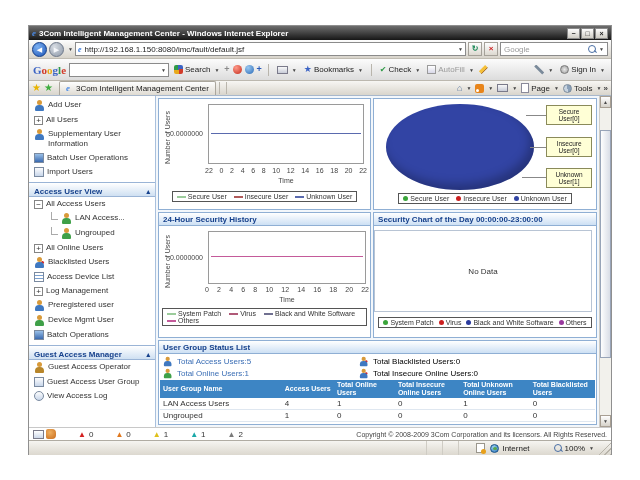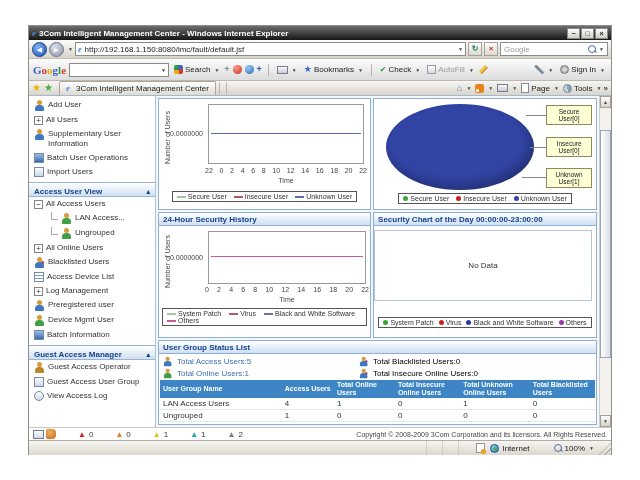--- a/index.html
+++ b/index.html
@@ -96,21 +96,21 @@
   .xlab{position:absolute;text-align:center;font-size:7px;color:#444;}
   .lgdrow{position:absolute;left:0;right:0;display:flex;justify-content:center;}
   .lgd{border:1px solid #555;background:#fff;padding:1px 4px;display:flex;gap:7px;font-size:7px;align-items:center;color:#333;white-space:nowrap;}
   .lgd2{border:1px solid #555;background:#fff;margin:0 3px;padding:1px 4px;display:flex;flex-wrap:wrap;column-gap:8px;font-size:7px;color:#333;position:absolute;left:0;right:0;}
   .li{display:flex;align-items:center;gap:2px;white-space:nowrap;}
   .sw{width:9px;height:2px;flex:none;}
   .dot{width:5px;height:5px;border-radius:50%;flex:none;}
   .pie-el{position:absolute;left:12px;top:5px;width:148px;height:86px;border-radius:50%;box-shadow:inset -4px -6px 10px rgba(0,0,0,.25);}
   .co{position:absolute;left:172px;width:46px;background:#ffffd6;border:1px solid #8a8a5a;font-size:6.5px;line-height:7px;text-align:center;padding:2px 1px;color:#222;}
   .cl{position:absolute;height:1px;background:#888;}
-  .ndbox{position:absolute;left:0;right:4px;top:17px;height:71px;border:1px solid #b8c4d4;display:flex;align-items:center;justify-content:center;font-size:8px;color:#333;}
+  .ndbox{position:absolute;left:0;right:4px;top:17px;height:82px;border:1px solid #b8c4d4;display:flex;align-items:center;justify-content:center;font-size:8px;color:#333;}
   
   .ug{flex:1;min-height:0;}
   .ug-sum{position:absolute;font-size:8px;display:flex;align-items:center;gap:3px;white-space:nowrap;}
   .sum-link{color:#3b6eb5;}
   .p-sm{transform:scale(.85);transform-origin:left center;}
   .ug-table{position:absolute;left:1px;right:14px;top:39px;border-collapse:collapse;width:calc(100% - 2px);table-layout:fixed;padding-left:44px;}
   .ug-table th{font-size:7px;color:#fff;text-align:left;padding:1px 3px;font-weight:bold;line-height:8px;}
   .ug-table td{font-size:8px;color:#333;padding:1px 3px;border-bottom:1px solid #dfe7f0;background:#fff;}
   .cell-link{color:#3b6eb5;}
   
@@ -312,21 +312,21 @@
       <div class="side-item">
         <span class="p-ic"></span>
         <span class="lbl">Preregistered user</span>
       </div>
       <div class="side-item">
         <span class="p-ic p-green"></span>
         <span class="lbl">Device Mgmt User</span>
       </div>
       <div class="side-item">
         <span class="sq-ic sq-blue"></span>
-        <span class="lbl">Batch Information</span>
+        <span class="lbl">Batch Operations</span>
       </div>
 
       <div class="side-hdr">
         <span>Guest Access Manager</span>
         <span class="col">▴</span>
       </div>
       <div class="side-item">
         <span class="p-ic p-gold"></span>
         <span class="lbl">Guest Access Operator</span>
       </div>

